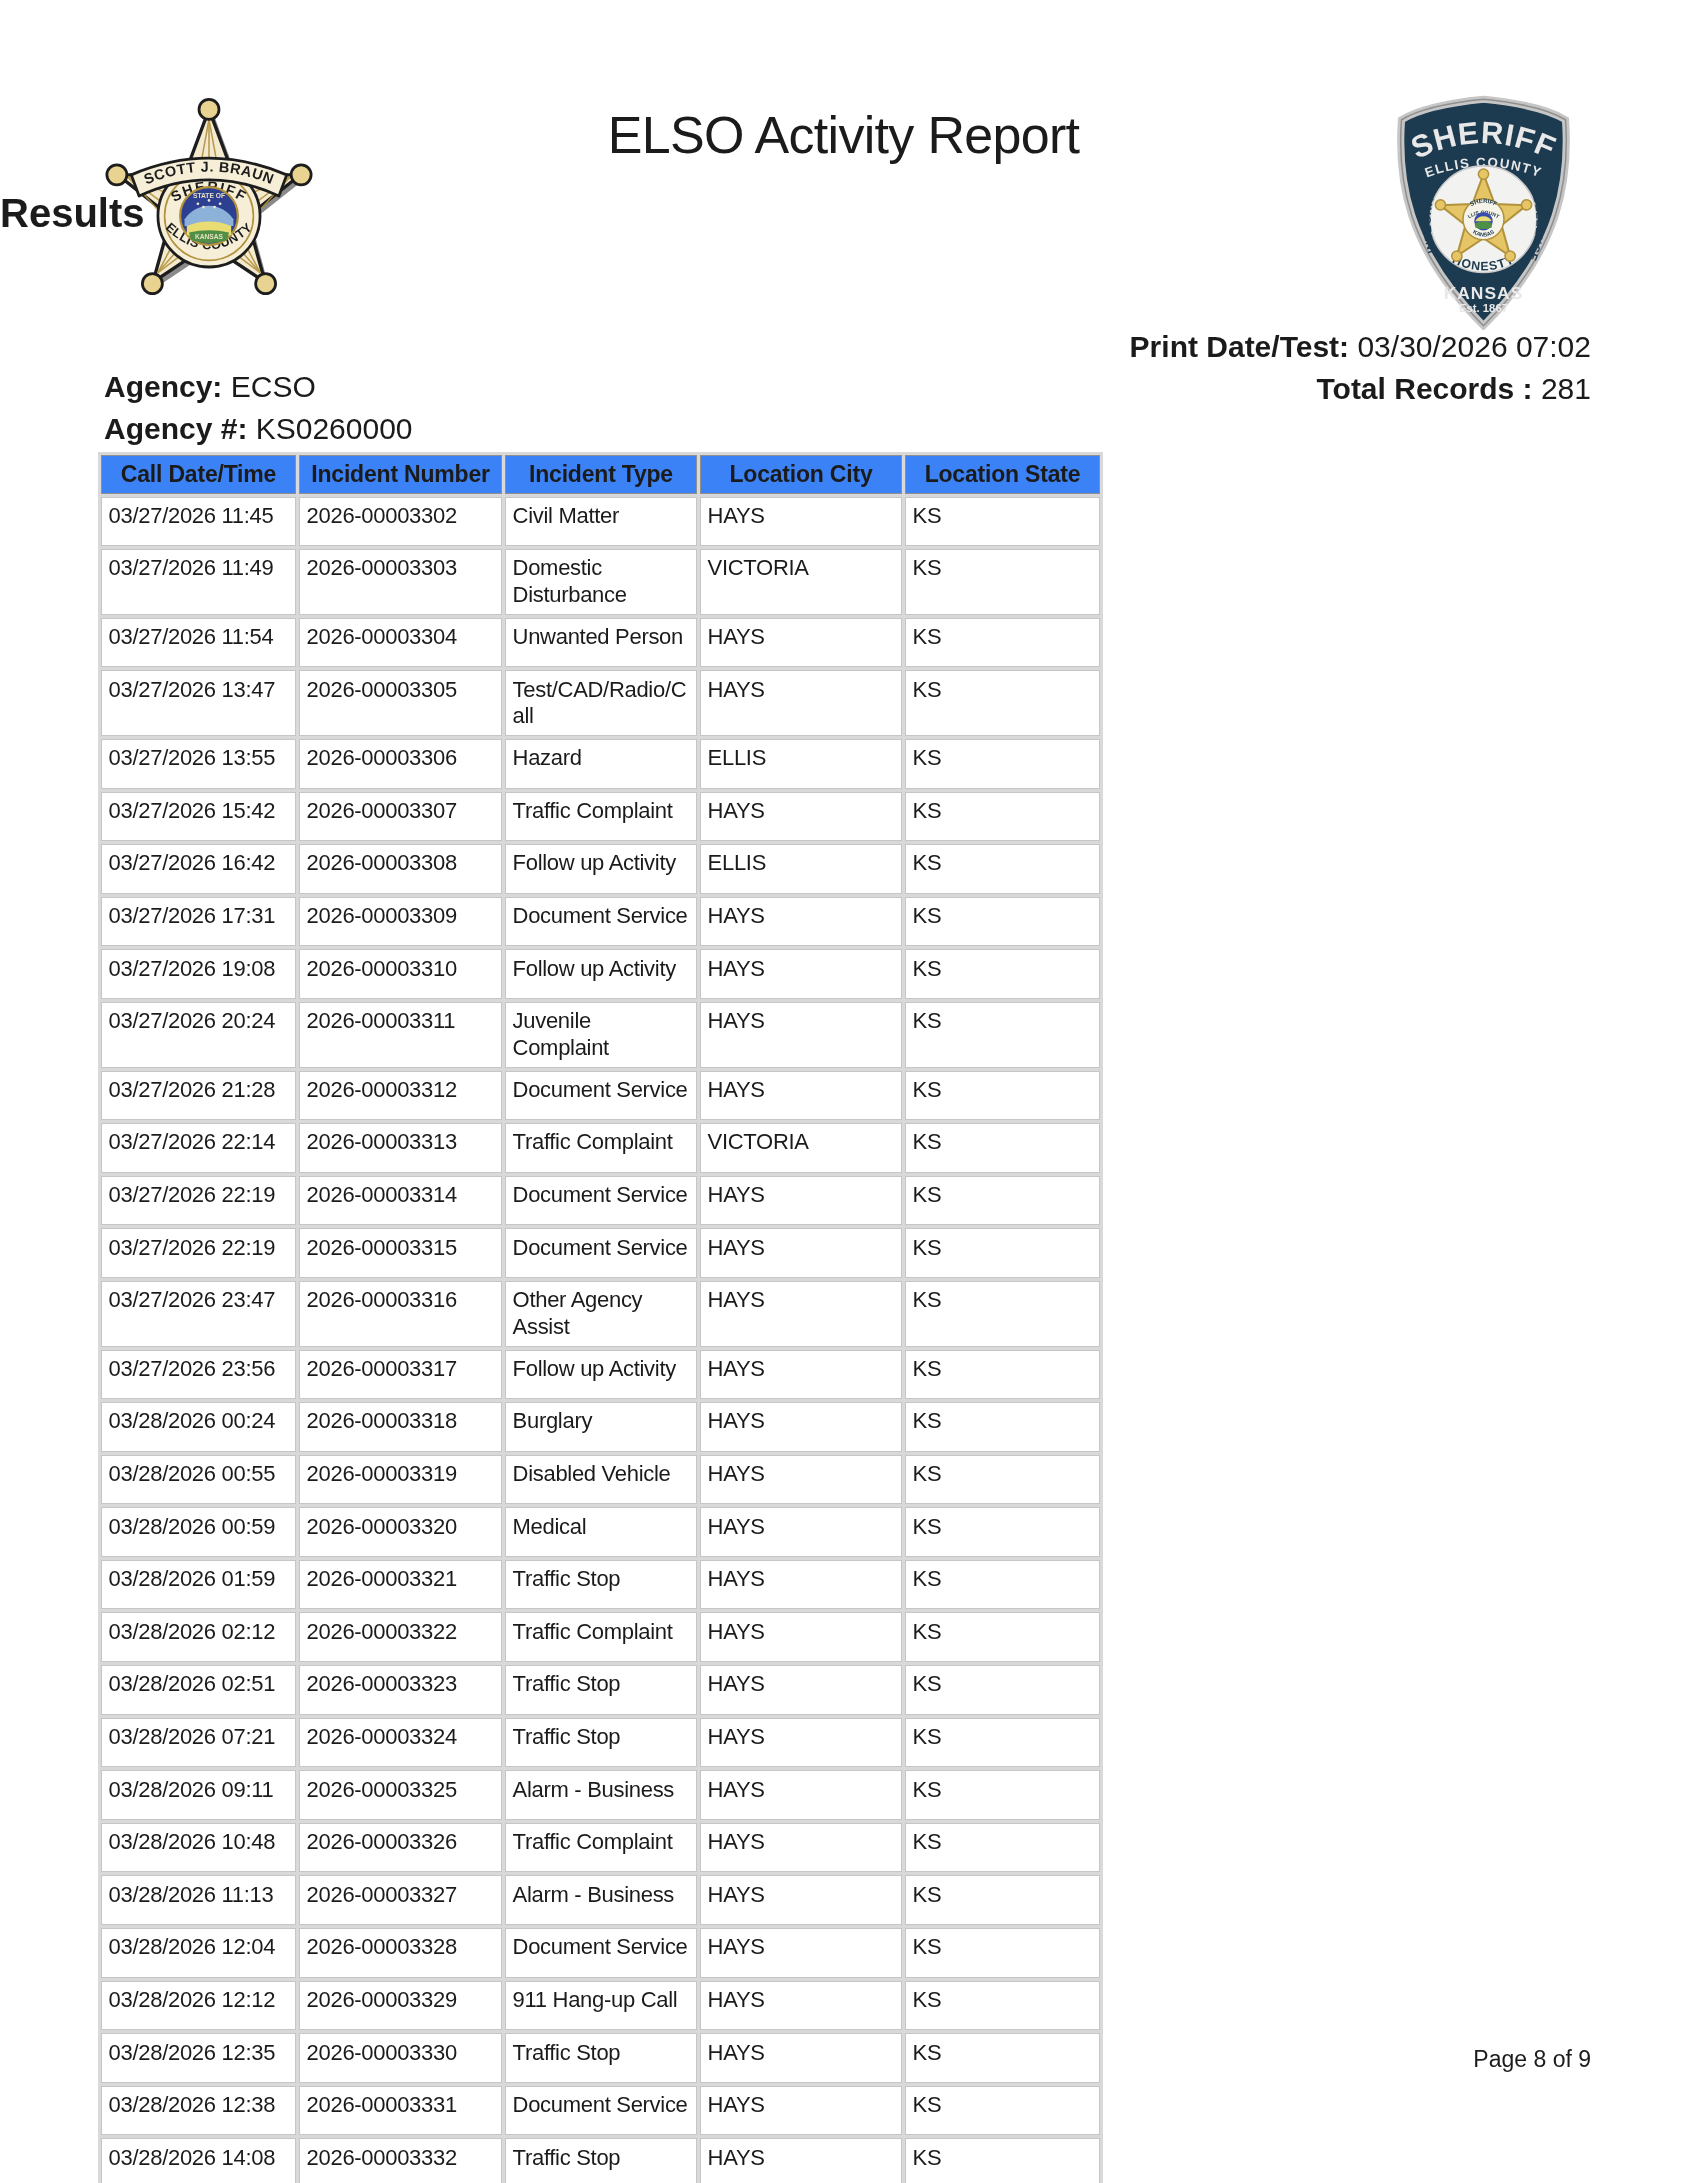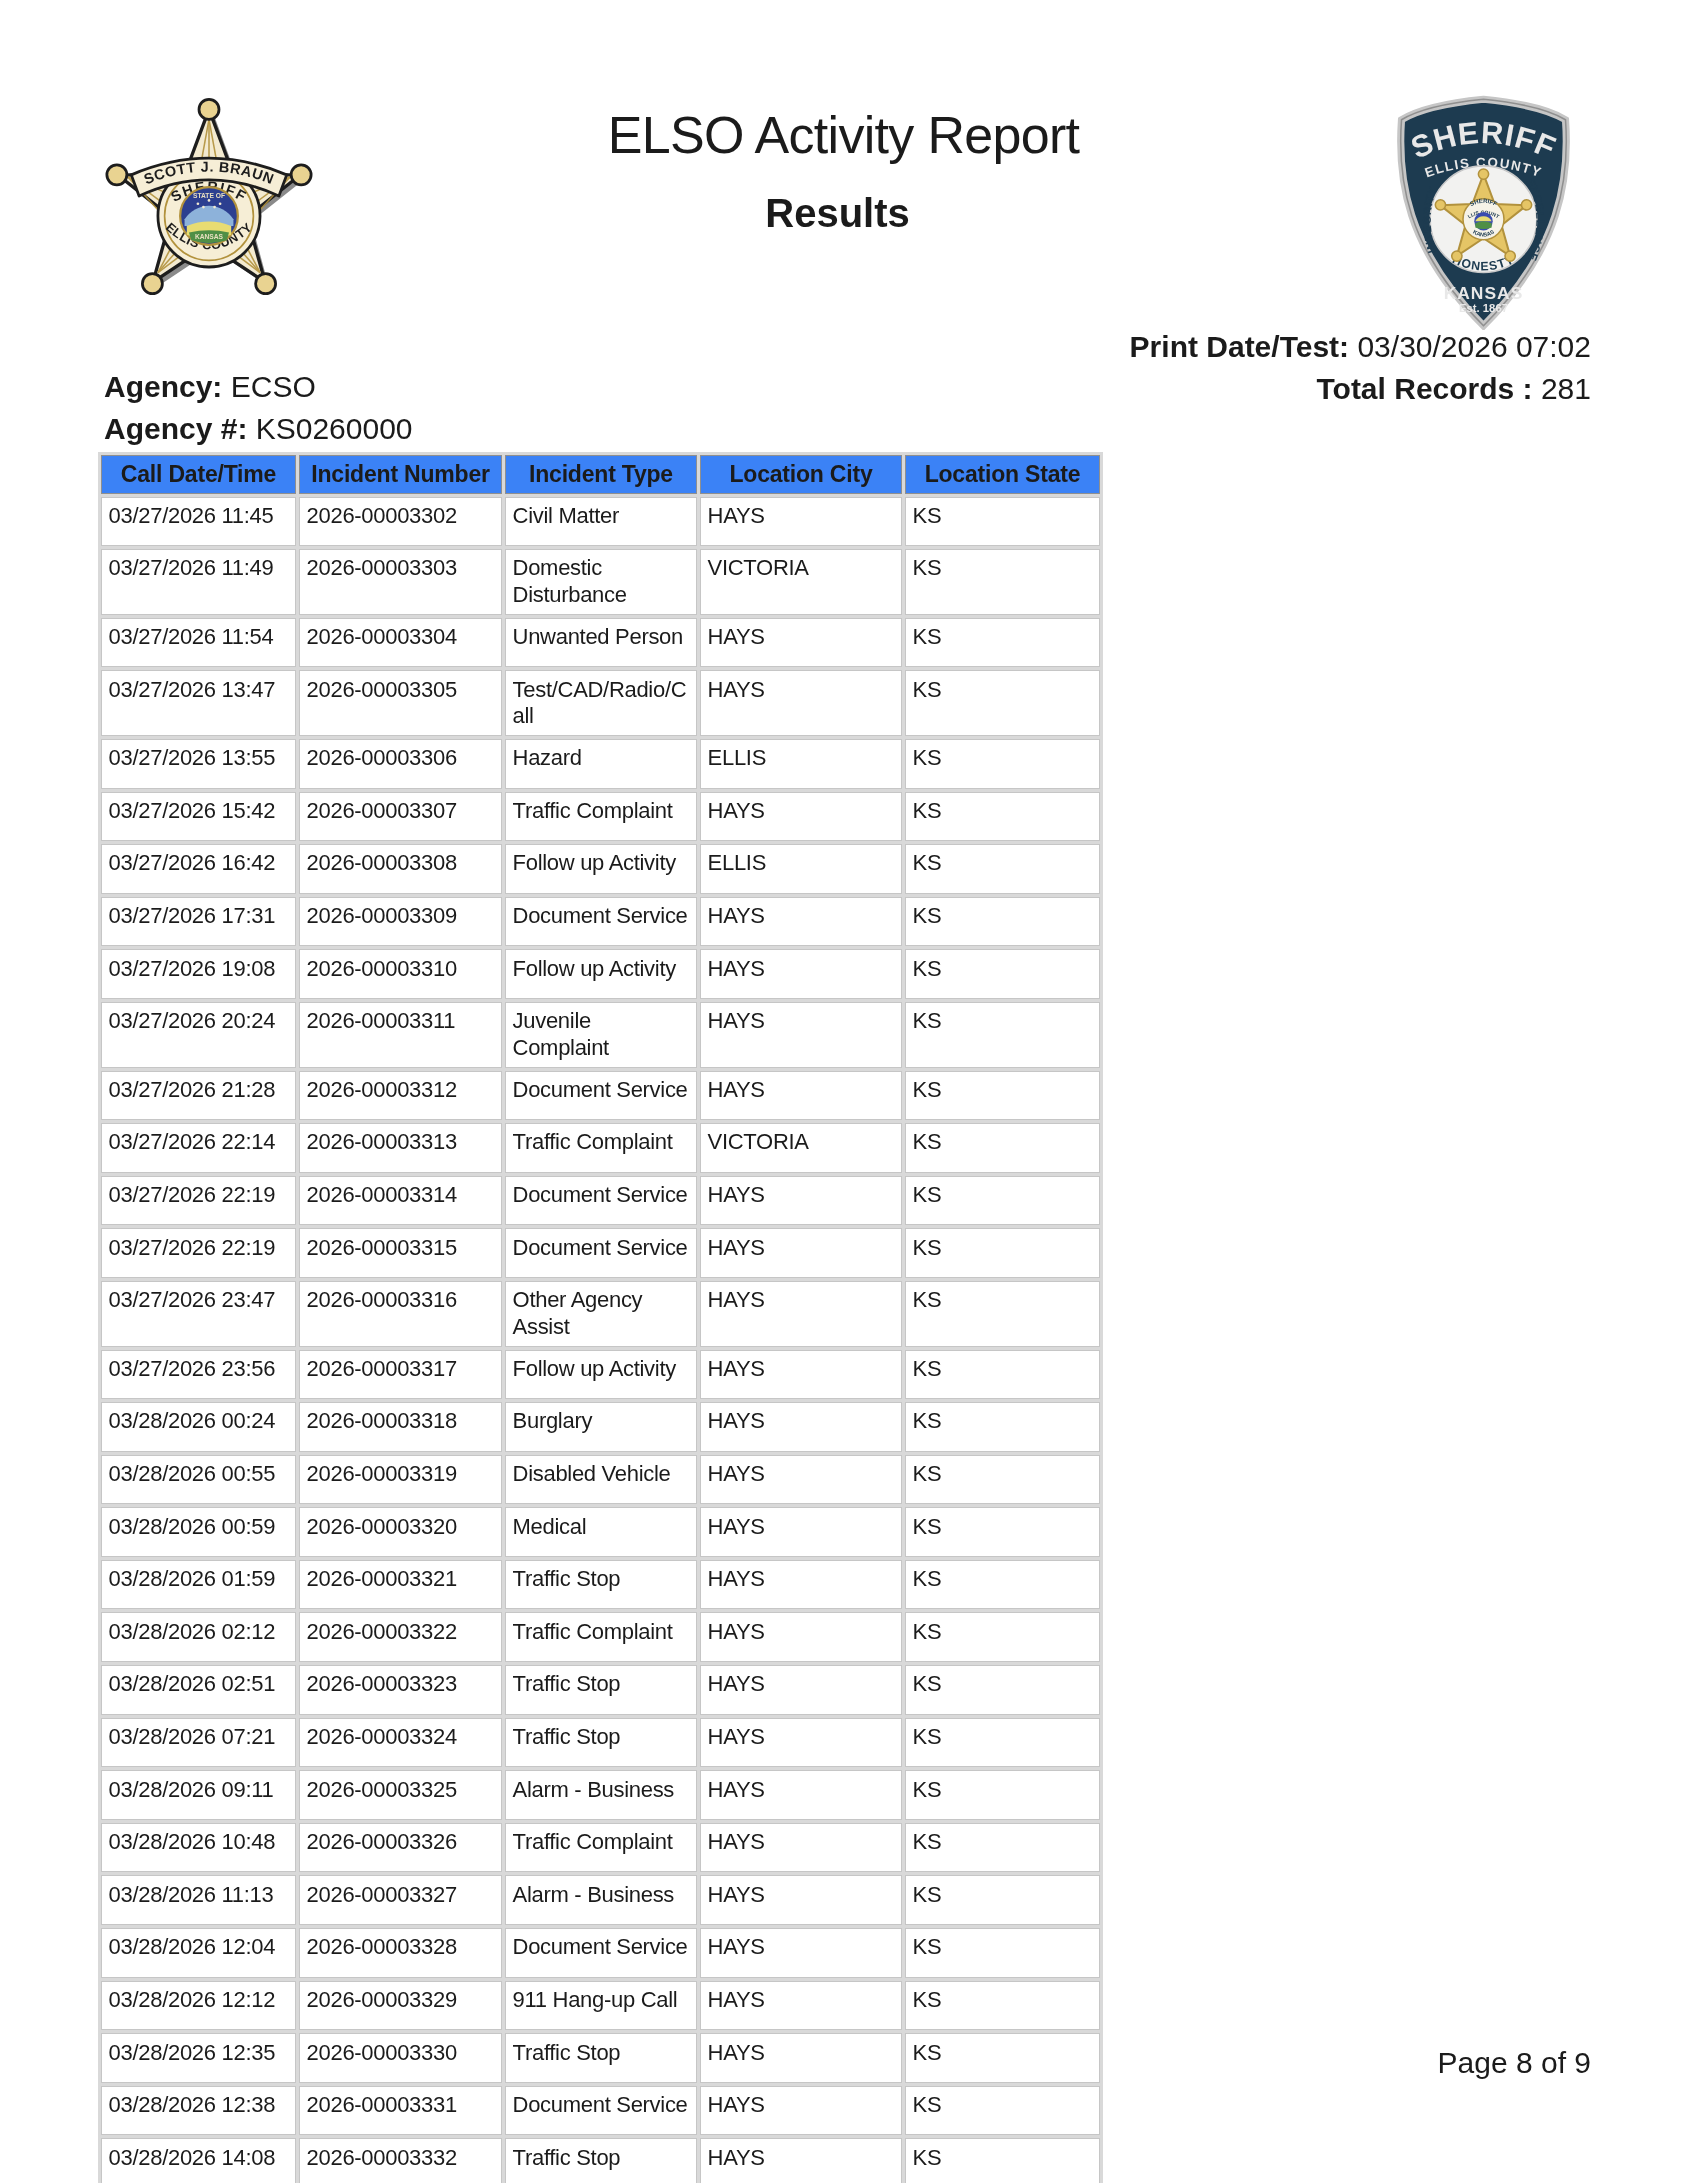--- a/index.html
+++ b/index.html
@@ -11,21 +11,21 @@
     color:#1b1b1b;
     overflow:hidden;
   }
   
   .title{
     position:absolute;left:0;right:0;top:105px;
     text-align:center;font-size:52px;font-weight:normal;letter-spacing:-0.7px;
   }
   .subtitle{
     position:absolute;left:0;right:12px;top:191px;
-    text-align:center;font-size:40px;font-weight:bold;
+    font-size:40px;font-weight:bold;
   }
   .agency-block{position:absolute;left:104px;top:326px;font-size:30px;line-height:42px;margin-top:40px;}
   .print-block{position:absolute;right:96px;top:326px;font-size:30px;line-height:42px;text-align:right;}
   .lbl{font-weight:bold;}
   .badge-star{position:absolute;left:98px;top:97px;width:222px;height:229px;}
   .badge-shield{position:absolute;left:1381px;top:94px;width:205px;height:236px;}
   
   .report-table-wrap{position:absolute;left:98px;top:452px;width:1000px;}
   table.report{
     width:100%;
@@ -47,21 +47,21 @@
     background:#ffffff;
     border:1.3px solid #c6c6c6;
     font-size:22px;line-height:26.5px;
     letter-spacing:-0.3px;
     height:37px;
     vertical-align:top;text-align:left;
     padding:5.3px 6.6px;
     overflow-wrap:break-word;word-wrap:break-word;
   }
   
-  .footer{position:absolute;right:96px;top:2046px;font-size:30px;margin-left:10px;}
+  .footer{position:absolute;right:96px;top:2046px;font-size:23px;margin-left:10px;}
 </style>
 </head>
 <body>
 
 <div id="page">
 
   <svg class="badge-star" viewBox="0 0 200 206">
     <defs>
       <path id="bannerArc" d="M36,82 Q100,52 164,82" fill="none"></path>
       <path id="ringTopArc" d="M64,98 Q100,72 136,98" fill="none"></path>

